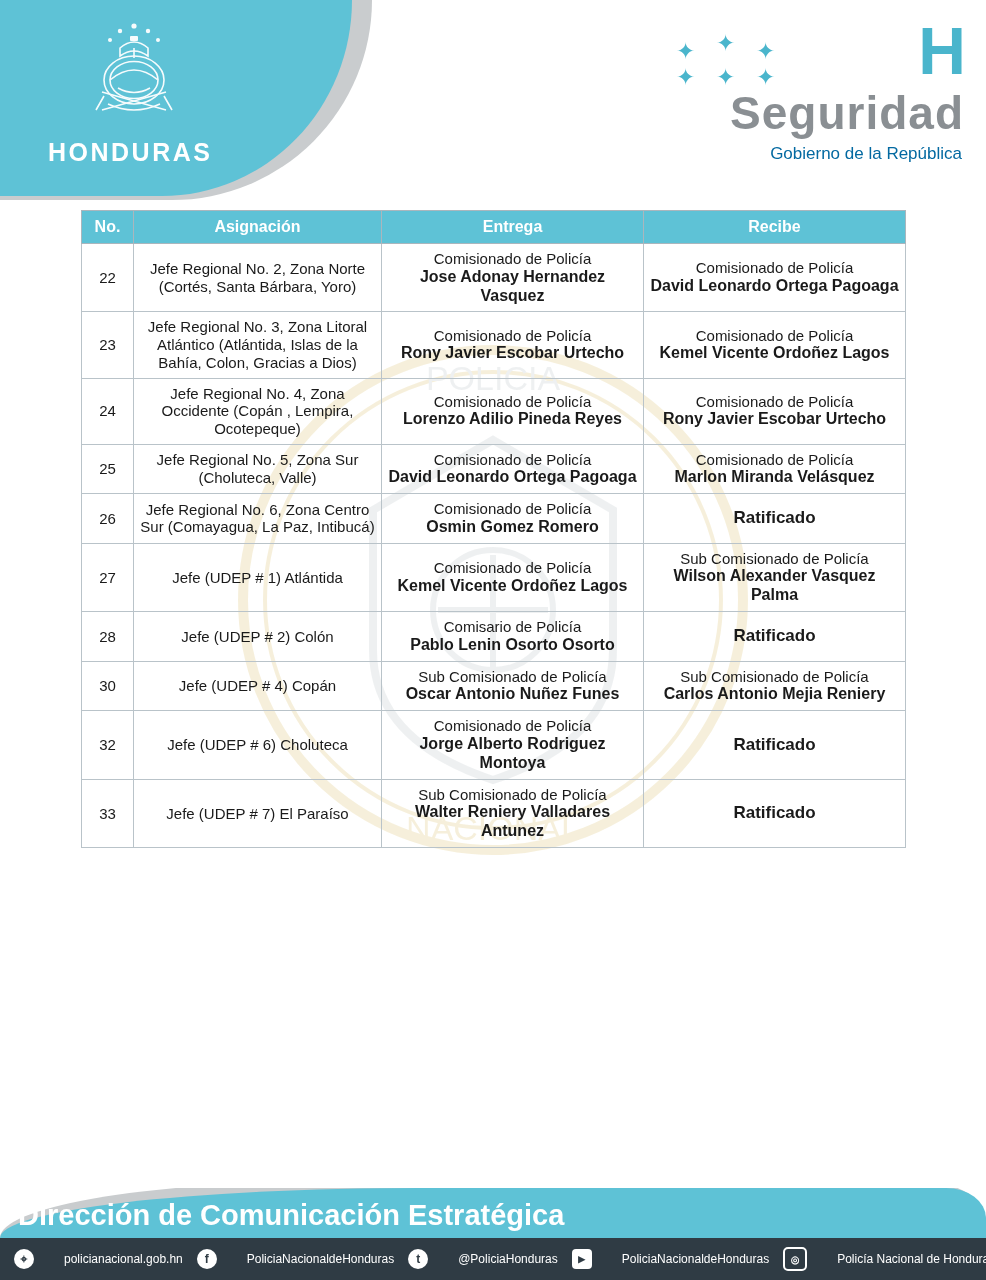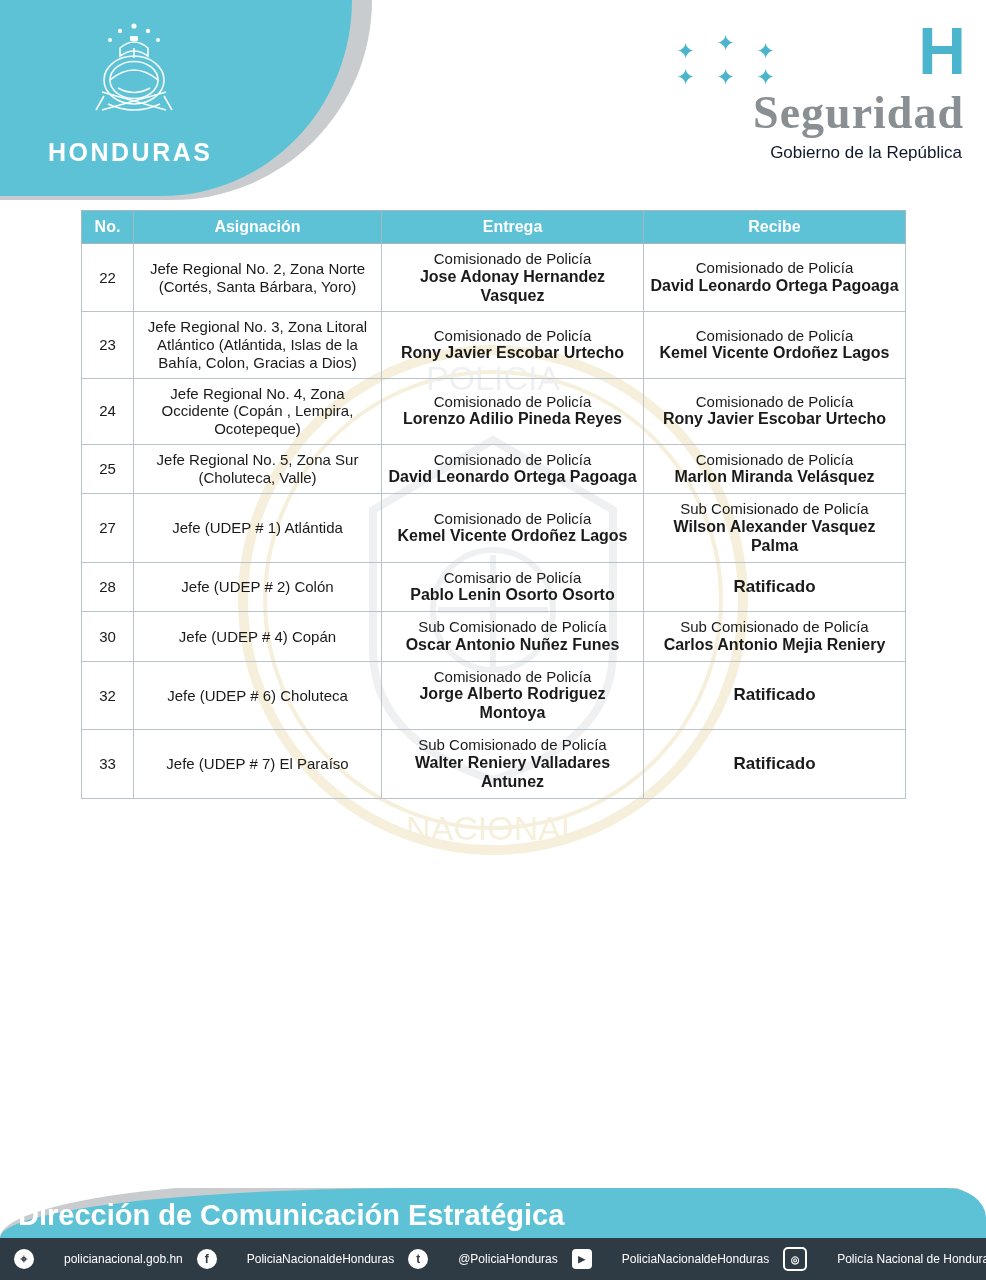--- a/index.html
+++ b/index.html
@@ -85,25 +85,24 @@
     font-size: 23px;
     line-height: 23px;
   }
   .seg-title {
     font-size: 46px;
     color: #8a8f93;
     font-weight: bold;
     letter-spacing: 1px;
     margin-top: 2px;
     margin-right: 8px;
-    font-family: Liberation Serif, serif;
   }
   .seg-sub {
     font-size: 17px;
-    color: #0f172a;
+    color: #0369a1;
     margin-top: 4px;
     margin-right: 10px;
   }
 
   
   .watermark {
     position: absolute;
     left: 50%;
     top: 600px;
     transform: translate(-50%, -50%);
@@ -357,20 +356,29 @@
           <td class="num">25</td>
           <td class="asig">Jefe Regional No. 5, Zona Sur (Choluteca, Valle)</td>
           <td>
             <span class="rank">Comisionado de Policía</span>
             <span class="person">David Leonardo Ortega Pagoaga</span>
           </td>
           <td>
             <span class="rank">Comisionado de Policía</span>
             <span class="person">Marlon Miranda Velásquez</span>
           </td>
+        </tr>
+        <tr>
+          <td class="num">26</td>
+          <td class="asig">Jefe Regional No. 6, Zona Centro Sur  (Comayagua, La Paz, Intibucá)</td>
+          <td>
+            <span class="rank">Comisionado de Policía</span>
+            <span class="person">Osmin Gomez Romero</span>
+          </td>
+          <td><span class="ratificado">Ratificado</span></td>
         </tr>
         <tr>
           <td class="num">27</td>
           <td class="asig">Jefe  (UDEP # 1) Atlántida</td>
           <td>
             <span class="rank">Comisionado de Policía</span>
             <span class="person">Kemel Vicente Ordoñez Lagos</span>
           </td>
           <td>
             <span class="rank">Sub Comisionado de Policía</span>

